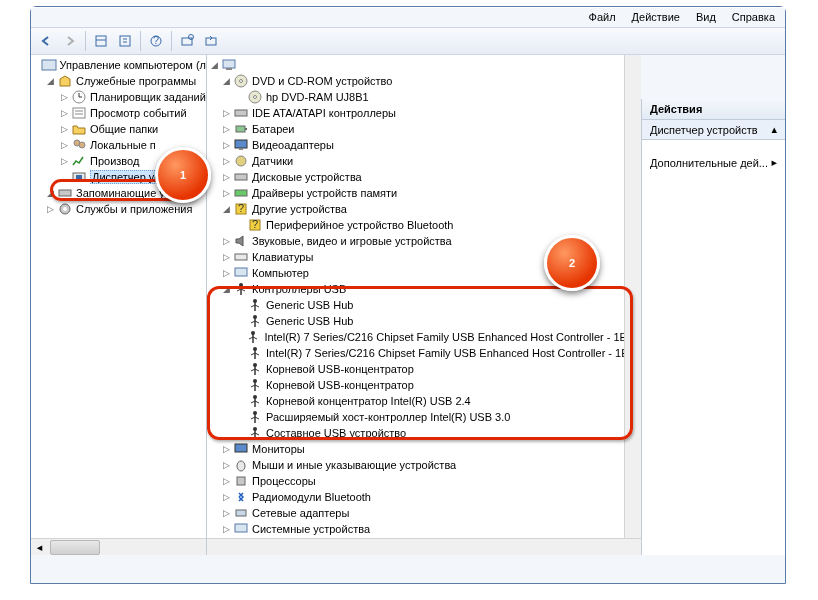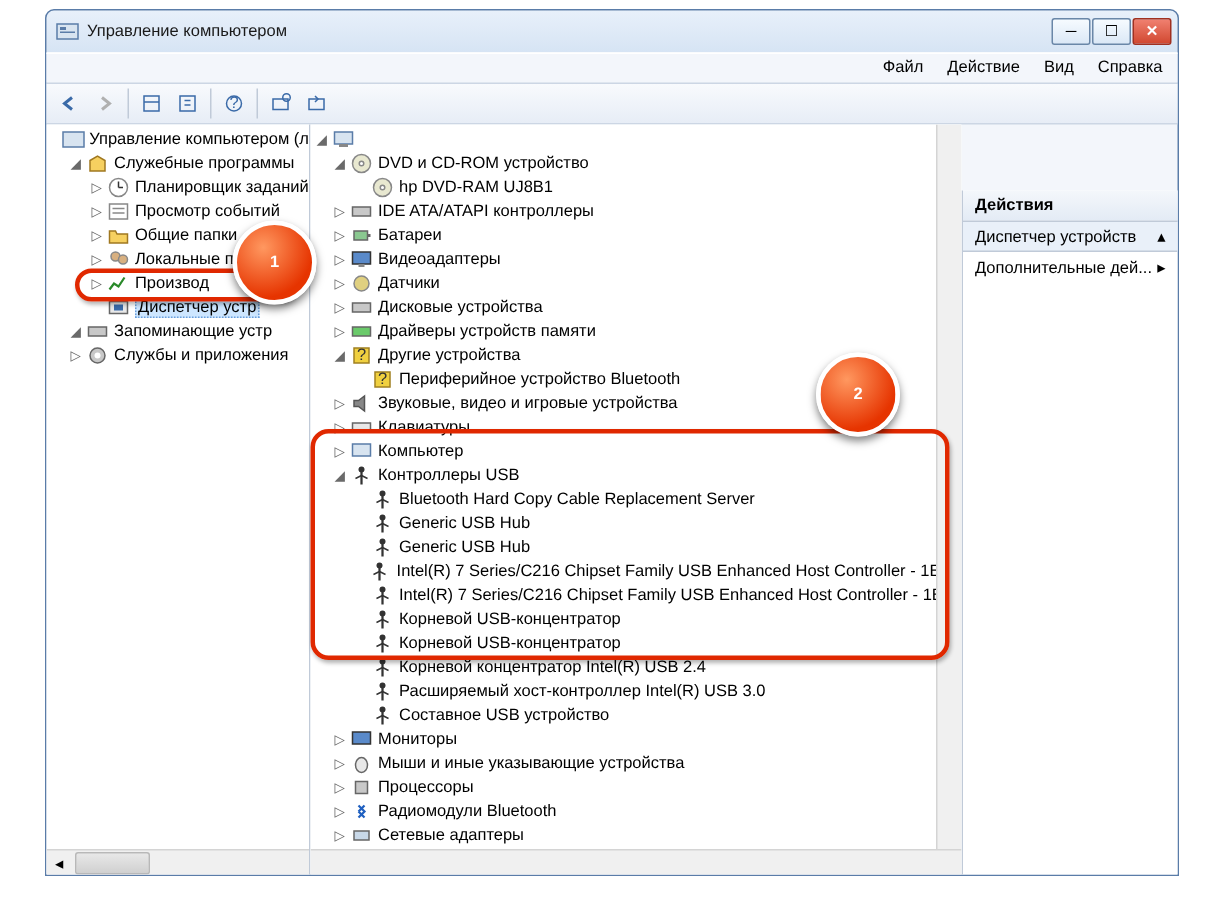--- a/index.html
+++ b/index.html
@@ -24,51 +24,36 @@
 .tree { padding: 2px 0; }
 .node { display: flex; align-items: center; height: 16px; padding-left: 2px; white-space: nowrap; cursor: default; }
 .node .exp { width: 11px; height: 11px; margin-right: 1px; display: inline-flex; align-items: center; justify-content: center; color: #6a6a6a; font-size: 9px; }
 .node .ic { width: 16px; height: 16px; margin-right: 3px; flex-shrink: 0; }
 .node .lbl { }
 .node.selected .lbl { background: #cde6ff; border: 1px dotted #6a9edb; padding: 0 1px; }
 .indent1 { padding-left: 14px; }
 .indent2 { padding-left: 28px; }
 .rhead { background: linear-gradient(#f4f7fb,#e3ebf5); border-bottom: 1px solid #c0cad8; padding: 4px 8px; font-weight: bold; }
 .rsub { background: #e9f0f9; border-bottom: 1px solid #c0cad8; padding: 3px 8px; display: flex; justify-content: space-between; align-items: flex-end; }
-.ritem { padding: 4px 8px; display: flex; justify-content: space-between; align-items: center; cursor: pointer; }
+.ritem { padding: 16px 8px; display: flex; justify-content: space-between; align-items: center; cursor: pointer; }
 .scrollbar-h { position: absolute; bottom: 0; left: 0; right: 0; height: 17px; background: #f0f0f0; border-top: 1px solid #d4d4d4; display: flex; align-items: center; }
 .sbthumb { height: 15px; background: linear-gradient(#e8e8e8,#d0d0d0); border: 1px solid #b8b8b8; border-radius: 2px; }
 .scrollbar-v { position: absolute; top: 0; right: 0; bottom: 17px; width: 17px; background: #f0f0f0; border-left: 1px solid #d4d4d4; }
 
 .callout-ring1 { position: absolute; top: 179px; left: 50px; width: 148px; height: 22px; border: 3px solid #e02800; border-radius: 12px; pointer-events: none; box-shadow: 1px 2px 3px rgba(0,0,0,0.3); }
 .callout-ring2 { position: absolute; top: 286px; left: 207px; width: 426px; height: 154px; border: 3px solid #e02800; border-radius: 12px; pointer-events: none; box-shadow: 1px 2px 3px rgba(0,0,0,0.3); }
 .badge { position: absolute; width: 56px; height: 56px; border-radius: 50%; background: radial-gradient(circle at 35% 30%, #ff9860, #e63400 70%); border: 3px solid #fff; box-shadow: 0 3px 6px rgba(0,0,0,0.5); display: flex; align-items: center; justify-content: center; color: #fff; font-size: 28px; font-weight: bold; font-family: Georgia, serif; }
 .badge1 { top: 147px; left: 155px; }
 .badge2 { top: 235px; left: 544px; }
 svg { display: block; }
 </style>
 </head>
 <body>
 
 <div class="window">
-  <div class="titlebar">
-    <span class="icon">
-      <svg viewBox="0 0 16 16">
-          <rect x="1" y="3" width="14" height="10" fill="#d8e4f0" stroke="#5a7ca8"></rect>
-          <rect x="3" y="5" width="4" height="2" fill="#5a7ca8"></rect>
-          <rect x="3" y="8" width="10" height="1" fill="#5a7ca8"></rect>
-        </svg>
-    </span>
-    <span class="title">Управление компьютером</span>
-    <div class="winbtns">
-      <div class="winbtn">─</div>
-      <div class="winbtn">☐</div>
-      <div class="winbtn close">✕</div>
-    </div>
-  </div>
 
   <div class="menubar">
     <div class="menuitem">Файл</div>
     <div class="menuitem">Действие</div>
     <div class="menuitem">Вид</div>
     <div class="menuitem">Справка</div>
   </div>
 
   <div class="toolbar">
     <div class="tbtn">
@@ -366,32 +351,20 @@
               <svg viewBox="0 0 16 16">
                 <circle cx="8" cy="4" r="2" fill="#333"></circle>
                 <line x1="8" y1="4" x2="8" y2="14" stroke="#333" stroke-width="1.5"></line>
                 <line x1="8" y1="8" x2="4" y2="10" stroke="#333"></line>
                 <line x1="8" y1="8" x2="12" y2="10" stroke="#333"></line>
               </svg>
             </span>
             <span class="lbl">Контроллеры USB</span>
           </div>
 
-        <div class="node indent2">
-            <span class="exp"></span>
-            <span class="ic">
-              <svg viewBox="0 0 16 16">
-                <circle cx="8" cy="4" r="2" fill="#333"></circle>
-                <line x1="8" y1="4" x2="8" y2="14" stroke="#333" stroke-width="1.5"></line>
-                <line x1="8" y1="8" x2="4" y2="10" stroke="#333"></line>
-                <line x1="8" y1="8" x2="12" y2="10" stroke="#333"></line>
-              </svg>
-            </span>
-            <span class="lbl">Bluetooth Hard Copy Cable Replacement Server</span>
-          </div>
           <div class="node indent2">
             <span class="exp"></span>
             <span class="ic">
               <svg viewBox="0 0 16 16">
                 <circle cx="8" cy="4" r="2" fill="#333"></circle>
                 <line x1="8" y1="4" x2="8" y2="14" stroke="#333" stroke-width="1.5"></line>
                 <line x1="8" y1="8" x2="4" y2="10" stroke="#333"></line>
                 <line x1="8" y1="8" x2="12" y2="10" stroke="#333"></line>
               </svg>
             </span>

